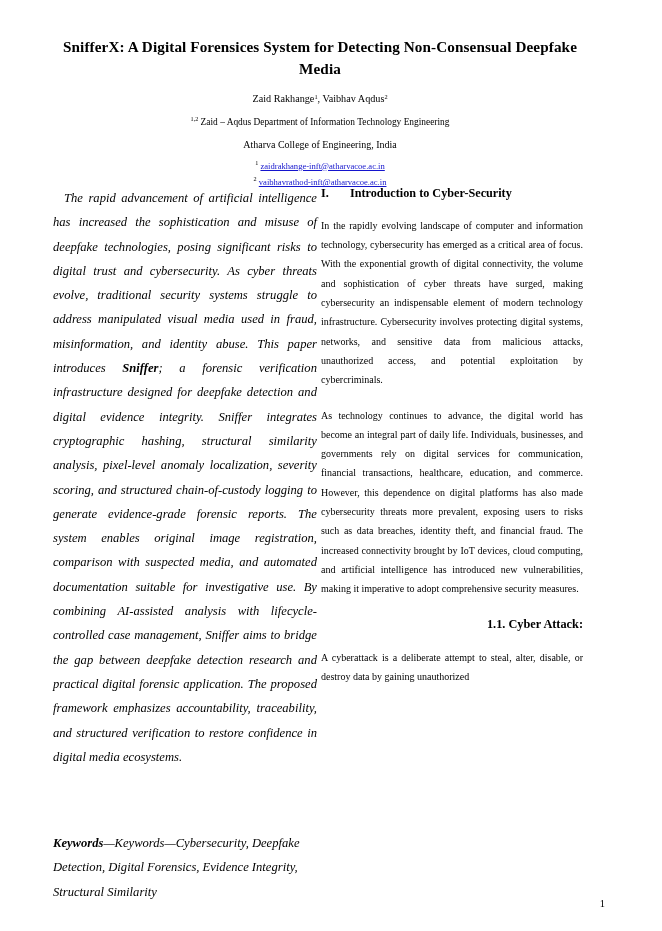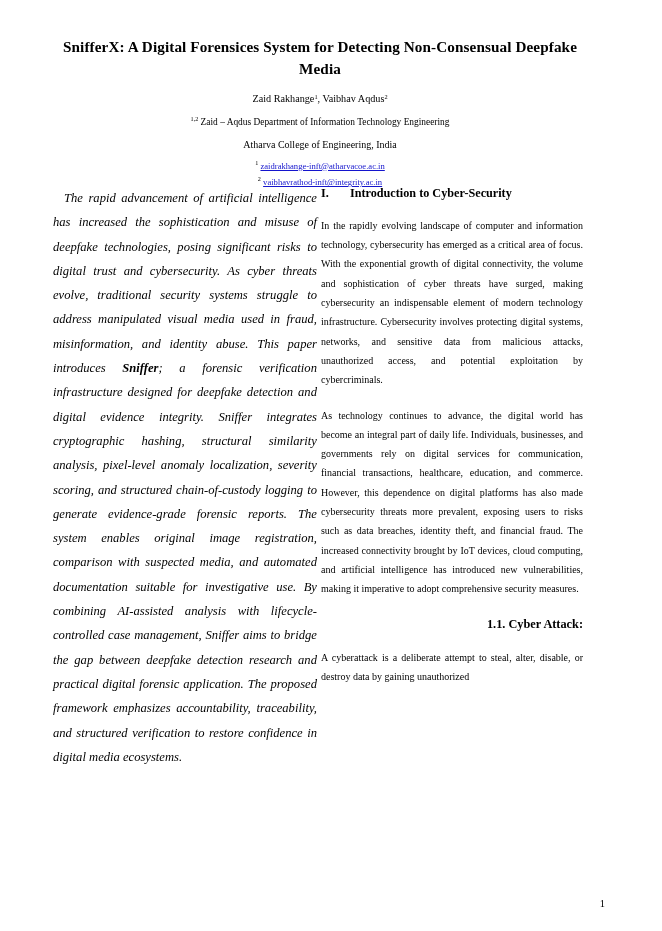--- a/index.html
+++ b/index.html
@@ -170,29 +170,30 @@
 
     <div class="affiliation2">Atharva College of Engineering, India</div>
 
     <div class="email-line">
       <span class="sup-plain">1</span>
       <a class="email-link" href="#">zaidrakhange-inft@atharvacoe.ac.in</a>
     </div>
 
     <div class="email-line">
       <span class="sup-plain">2</span>
-      <a class="email-link" href="#">vaibhavrathod-inft@integrity.ac.in</a>
+      <a class="email-link" href="#">vaibhavrathod-inft@atharvacoe.ac.in</a>
     </div>
   </div>
 
   <div class="columns">
 
     <div class="col col-left">
       <p class="abstract-p"><span>The rapid advancement of artificial intelligence has increased the sophistication and misuse of deepfake technologies, posing significant risks to digital trust and cybersecurity. As cyber threats evolve, traditional security systems struggle to address manipulated visual media used in fraud, misinformation, and identity abuse. This paper introduces </span><b>Sniffer</b><span>; a forensic verification infrastructure designed for deepfake detection and digital evidence integrity. Sniffer integrates cryptographic hashing, structural similarity analysis, pixel-level anomaly localization, severity scoring, and structured chain-of-custody logging to generate evidence-grade forensic reports. The system enables original image registration, comparison with suspected media, and automated documentation suitable for investigative use. By combining AI-assisted analysis with lifecycle-controlled case management, Sniffer aims to bridge the gap between deepfake detection research and practical digital forensic application. The proposed framework emphasizes accountability, traceability, and structured verification to restore confidence in digital media ecosystems.</span></p>
 
+      <p class="keywords"><b>Keywords</b><span>—Keywords—Cybersecurity, Deepfake Detection, Digital Forensics, Evidence Integrity, Structural Similarity</span></p>
     </div>
 
     <div class="col col-right">
       <h2 class="section-head"><span class="section-num">I.</span><span>Introduction to Cyber-Security</span></h2>
 
       <p class="body-p">In the rapidly evolving landscape of computer and information technology, cybersecurity has emerged as a critical area of focus. With the exponential growth of digital connectivity, the volume and sophistication of cyber threats have surged, making cybersecurity an indispensable element of modern technology infrastructure. Cybersecurity involves protecting digital systems, networks, and sensitive data from malicious attacks, unauthorized access, and potential exploitation by cybercriminals.</p>
 
       <p class="body-p">As technology continues to advance, the digital world has become an integral part of daily life. Individuals, businesses, and governments rely on digital services for communication, financial transactions, healthcare, education, and commerce. However, this dependence on digital platforms has also made cybersecurity threats more prevalent, exposing users to risks such as data breaches, identity theft, and financial fraud. The increased connectivity brought by IoT devices, cloud computing, and artificial intelligence has introduced new vulnerabilities, making it imperative to adopt comprehensive security measures.</p>
 
       <h3 class="subsection-head"><span class="sub-num">1.1.</span><span>Cyber Attack:</span></h3>

